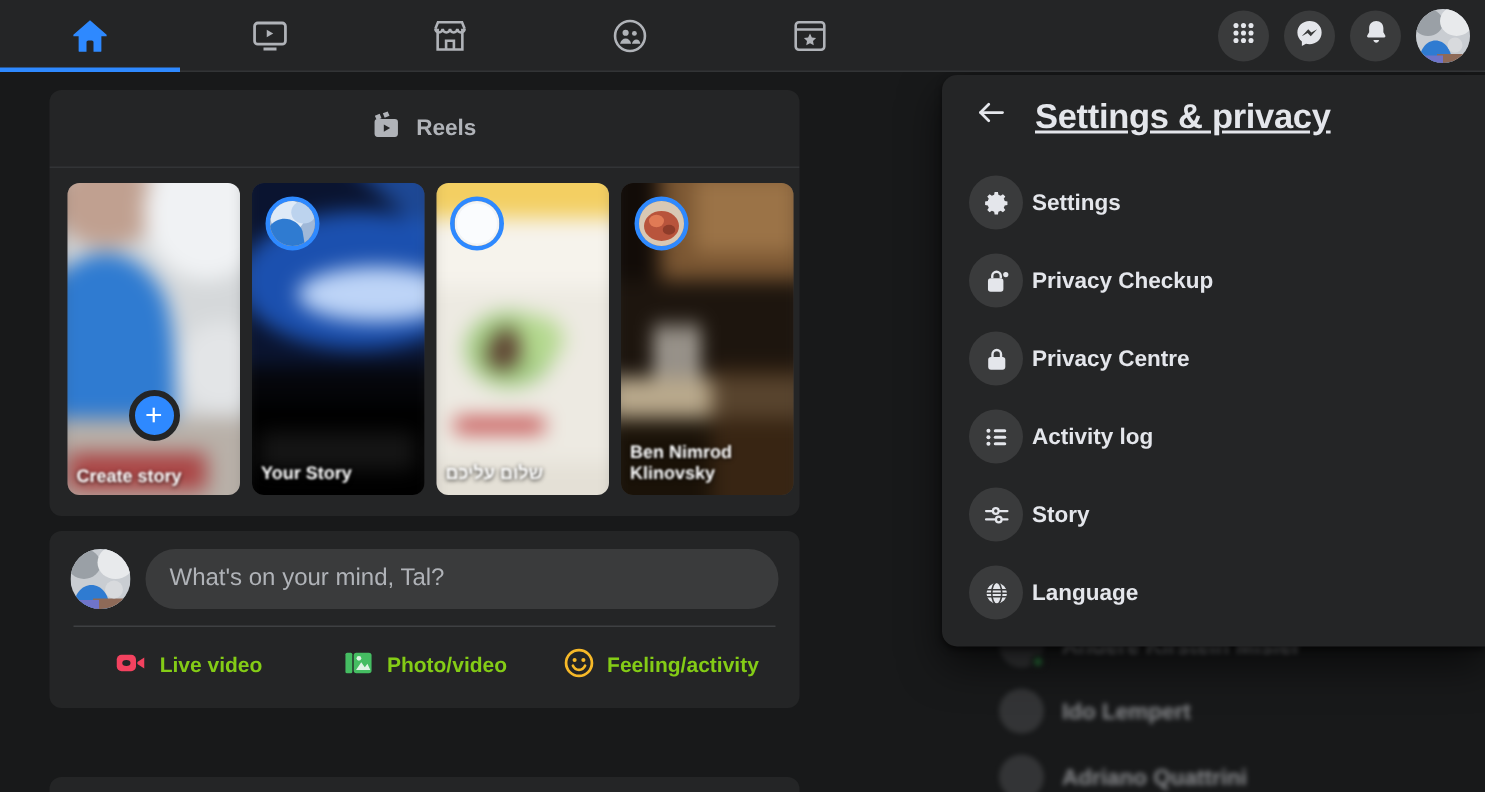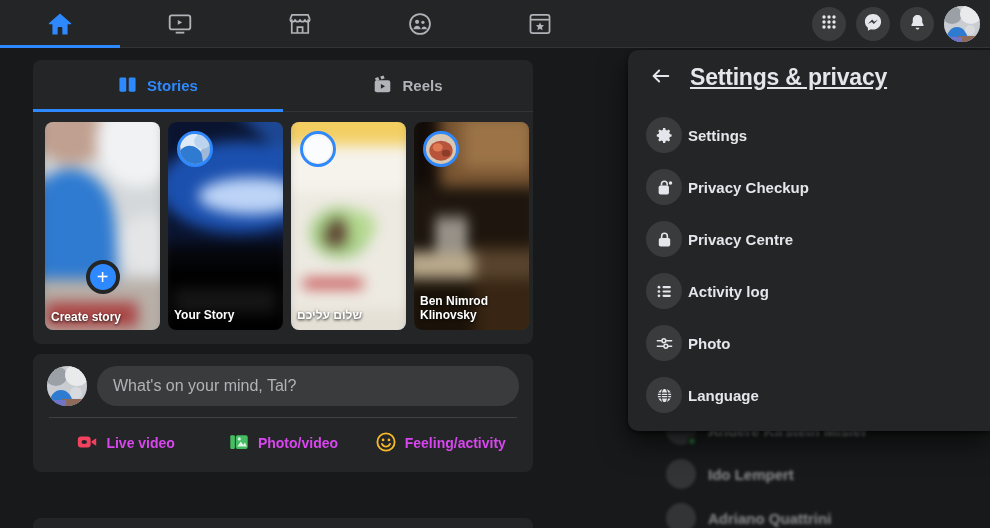--- a/index.html
+++ b/index.html
@@ -113,21 +113,21 @@
   .composer-input {
     flex: 1; height: 40px; border-radius: 20px; background: #3a3b3c;
     display: flex; align-items: center; padding: 0 16px;
     color: #b0b3b8; font-size: 16px; cursor: text;
   }
   .composer-div { height: 1px; background: #3e4042; margin: 11px 2px 6px 2px; }
   .composer-actions { display: flex; }
   .comp-act {
     flex: 1; display: flex; align-items: center; justify-content: center;
     gap: 8px; height: 38px; border-radius: 6px; cursor: pointer;
-    color: #d946ef; font-size: 14px; font-weight: bold;
+    color: #84cc16; font-size: 14px; font-weight: bold;
   }
 
   .card-bottom {
     position: absolute; left: 33px; top: 518px; width: 500px; height: 40px;
     background: #242526; border-radius: 8px;
   }
 
   
   .contacts {
     position: absolute; right: 12px; top: 408px; width: 320px;
@@ -284,29 +284,20 @@
         </svg>
       </div>
     </div>
   </div>
 
   <div class="feed-col">
 
     <div class="card">
       <div class="sr-tabs">
 
-        <div class="sr-tab active">
-          <span>
-            <svg width="19" height="19" viewBox="0 0 20 20" fill="#2e89ff">
-              <rect x="1.5" y="2.5" width="7.2" height="15" rx="1.4"></rect>
-              <rect x="11.3" y="2.5" width="7.2" height="15" rx="1.4"></rect>
-            </svg>
-          </span>
-          <span>Stories</span>
-        </div>
 
         <div class="sr-tab">
           <span>
             <svg width="19" height="19" viewBox="0 0 20 20" fill="#b0b3b8">
               <path d="M2 3.3 5.4 2l1.3 3-3.4 1.3zM7.6 1.6 11 .4l1.3 3-3.4 1.3z"></path>
               <rect x="1.8" y="5.6" width="16.4" height="12.6" rx="2.2"></rect>
               <path d="M8.3 9.4v5.1l4.4-2.55z" fill="#242526"></path>
             </svg>
           </span>
           <span>Reels</span>
@@ -539,21 +530,21 @@
 
       <div class="dd-item">
         <div class="dd-icon">
           <svg width="19" height="19" viewBox="0 0 24 24" fill="none" stroke="#e4e6eb" stroke-width="1.9" stroke-linecap="round">
             <path d="M3 8.5h5M14.5 8.5H21"></path>
             <circle cx="11.2" cy="8.5" r="2.4" fill="none"></circle>
             <path d="M3 15.5h7.5M17 15.5h4"></path>
             <circle cx="13.7" cy="15.5" r="2.4" fill="none"></circle>
           </svg>
         </div>
-        <div class="dd-label">Photo</div>
+        <div class="dd-label">Story</div>
       </div>
 
       <div class="dd-item">
         <div class="dd-icon">
           <svg width="19" height="19" viewBox="0 0 24 24" fill="none" stroke="#e4e6eb" stroke-width="1.7">
             <circle cx="12" cy="12" r="9.3" fill="#e4e6eb" stroke="none"></circle>
             <circle cx="12" cy="12" r="9.3" stroke="#3a3b3c" stroke-width="1.3"></circle>
             <ellipse cx="12" cy="12" rx="4.2" ry="9.3" stroke="#3a3b3c" stroke-width="1.3"></ellipse>
             <path d="M3.2 9h17.6M3.2 15h17.6M2.7 12h18.6" stroke="#3a3b3c" stroke-width="1.3"></path>
           </svg>

